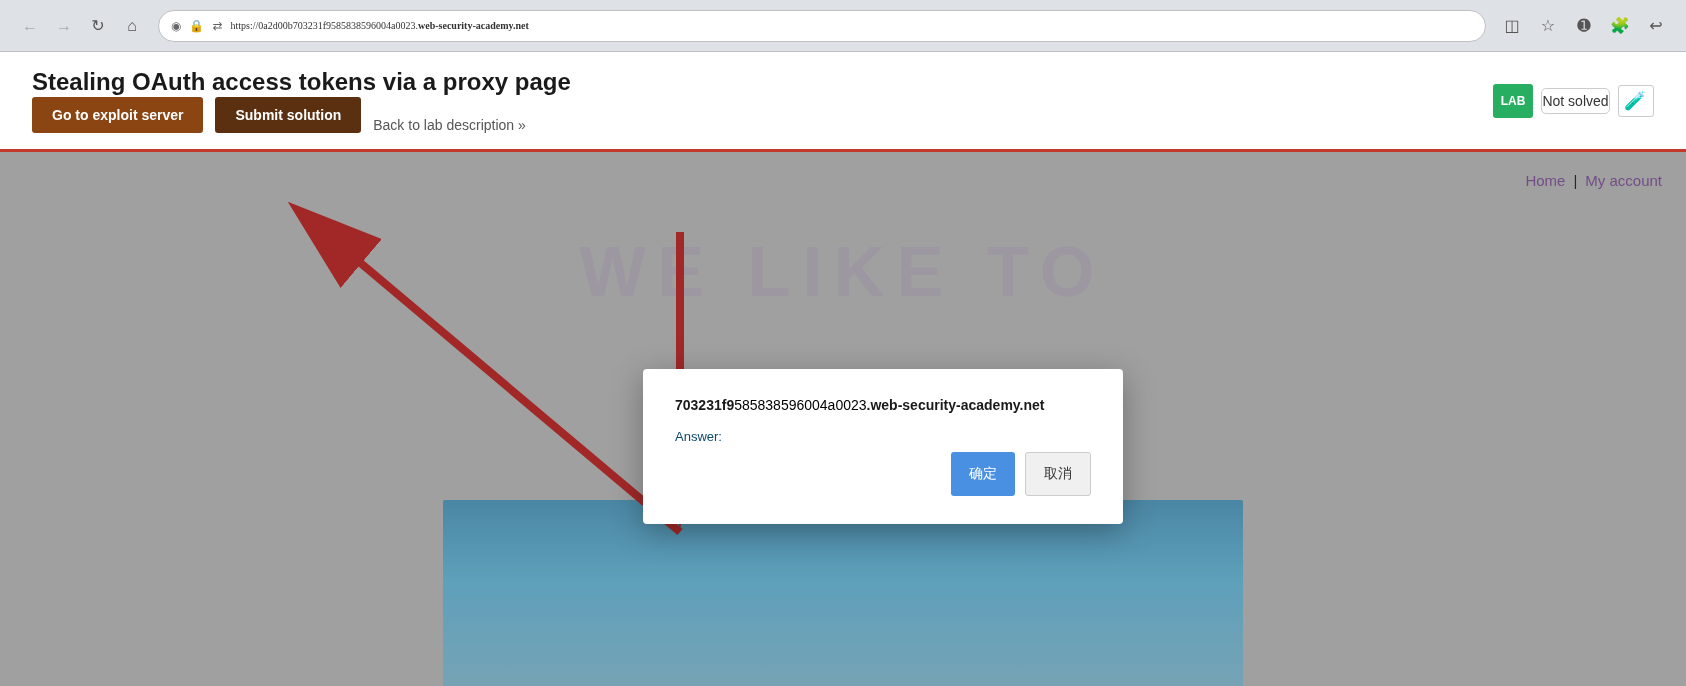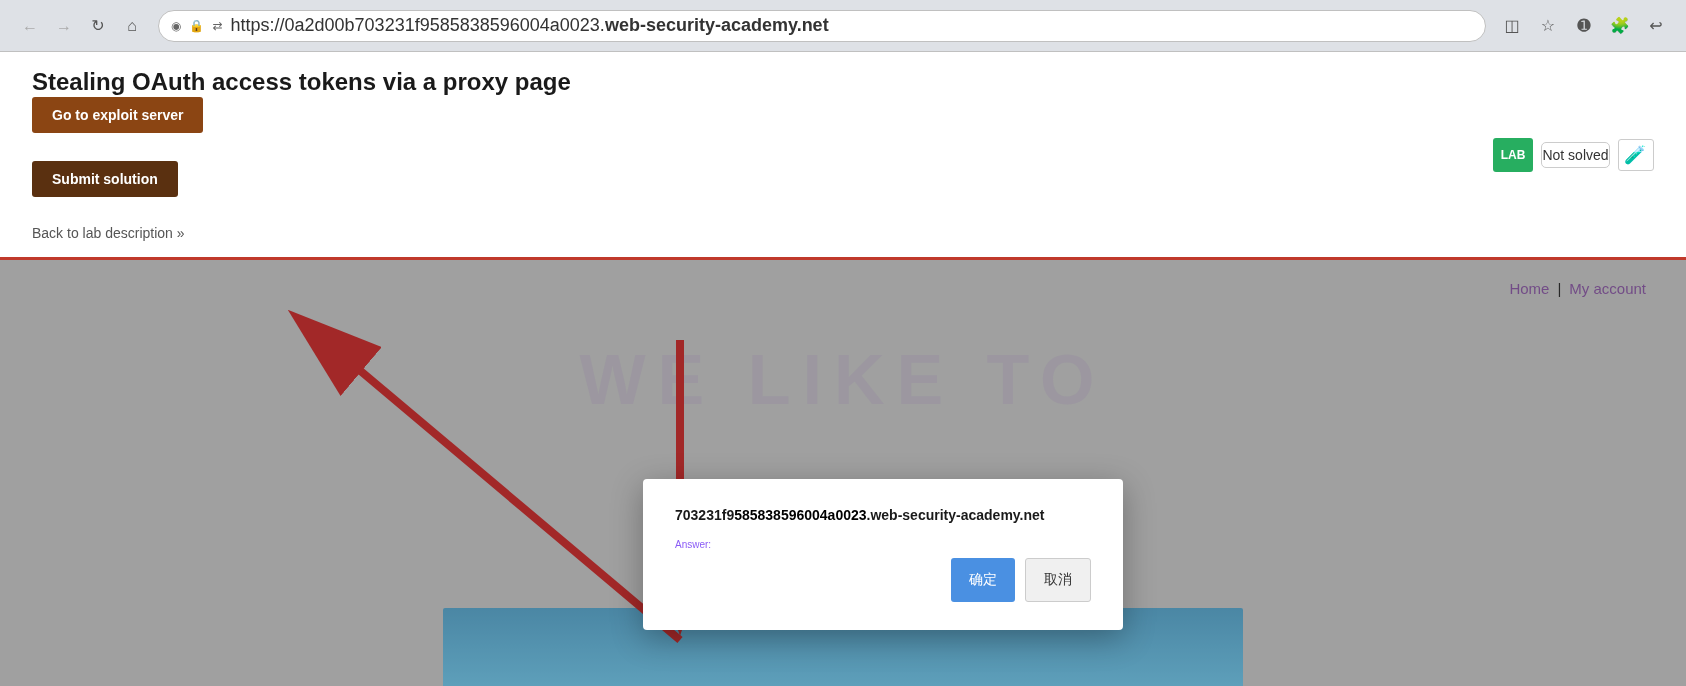--- a/index.html
+++ b/index.html
@@ -29,21 +29,21 @@
       background: white;
       border-radius: 16px;
       display: flex;
       align-items: center;
       padding: 0 12px;
       gap: 8px;
       font-size: 13px;
       color: #333;
       border: 1px solid #c0c0c0;
     }
-    .address-url { color: #333; font-size: 18px; }
+    .address-url { color: #333; font-size: 10px; font-family: Liberation Serif, serif; }
     .address-url .domain { font-weight: bold; }
     .browser-actions { display: flex; gap: 8px; align-items: center; }
     .browser-action-btn {
       width: 28px; height: 28px; border-radius: 50%;
       background: none; border: none; cursor: pointer;
       display: flex; align-items: center; justify-content: center;
       font-size: 16px; color: #555;
     }
 
     
@@ -75,21 +75,21 @@
       display: flex; align-items: center; justify-content: center;
       color: white; font-size: 20px; font-weight: bold;
     }
     .lab-title-section { flex: 1; }
     .lab-title {
       font-size: 24px;
       font-weight: 600;
       color: #1a1a1a;
       margin-bottom: 1px;
     }
-    .lab-actions { display: flex; align-items: flex-start; gap: 28px; flex-direction: column; }
+    .lab-actions { display: flex; align-items: flex-end; gap: 12px; }
     .btn-exploit {
       background: #8B4513;
       color: white;
       border: none;
       padding: 10px 20px;
       font-size: 14px;
       font-weight: bold;
       cursor: pointer;
       border-radius: 3px;
     }
@@ -145,21 +145,21 @@
       background: #c8c8c8;
       height: calc(686px - 52px - 86px);
       position: relative;
       overflow: hidden;
     }
 
     
     .blog-nav {
       position: absolute;
       top: 20px;
-      right: 40px;
+      right: 24px;
       display: flex;
       gap: 8px;
       align-items: center;
       font-size: 15px;
     }
     .blog-nav a { color: #7c3c9e; text-decoration: none; }
 
     .blog-title {
       position: absolute;
       top: 80px;
@@ -214,24 +214,24 @@
       margin-left: 80px;
       margin-top: 40px;
     }
     .dialog-url {
       font-size: 14px;
       font-weight: 600;
       color: #1a1a1a;
       margin-bottom: 16px;
       word-break: break-all;
     }
-    .dialog-url .highlight { font-weight: 700; color: #000; }
+    .dialog-url .highlight { font-weight: 400; color: #000; }
     .dialog-label {
-      font-size: 10px;
-      color: #8b5cf6;
+      font-size: 13px;
+      color: #0c4a6e;
       margin-bottom: 8px;
     }
     .dialog-input {
       width: 100%;
       border: 1px solid #aaa;
       border-radius: 3px;
       padding: 10px 12px;
       font-size: 14px;
       color: #333;
       margin-bottom: 20px;

